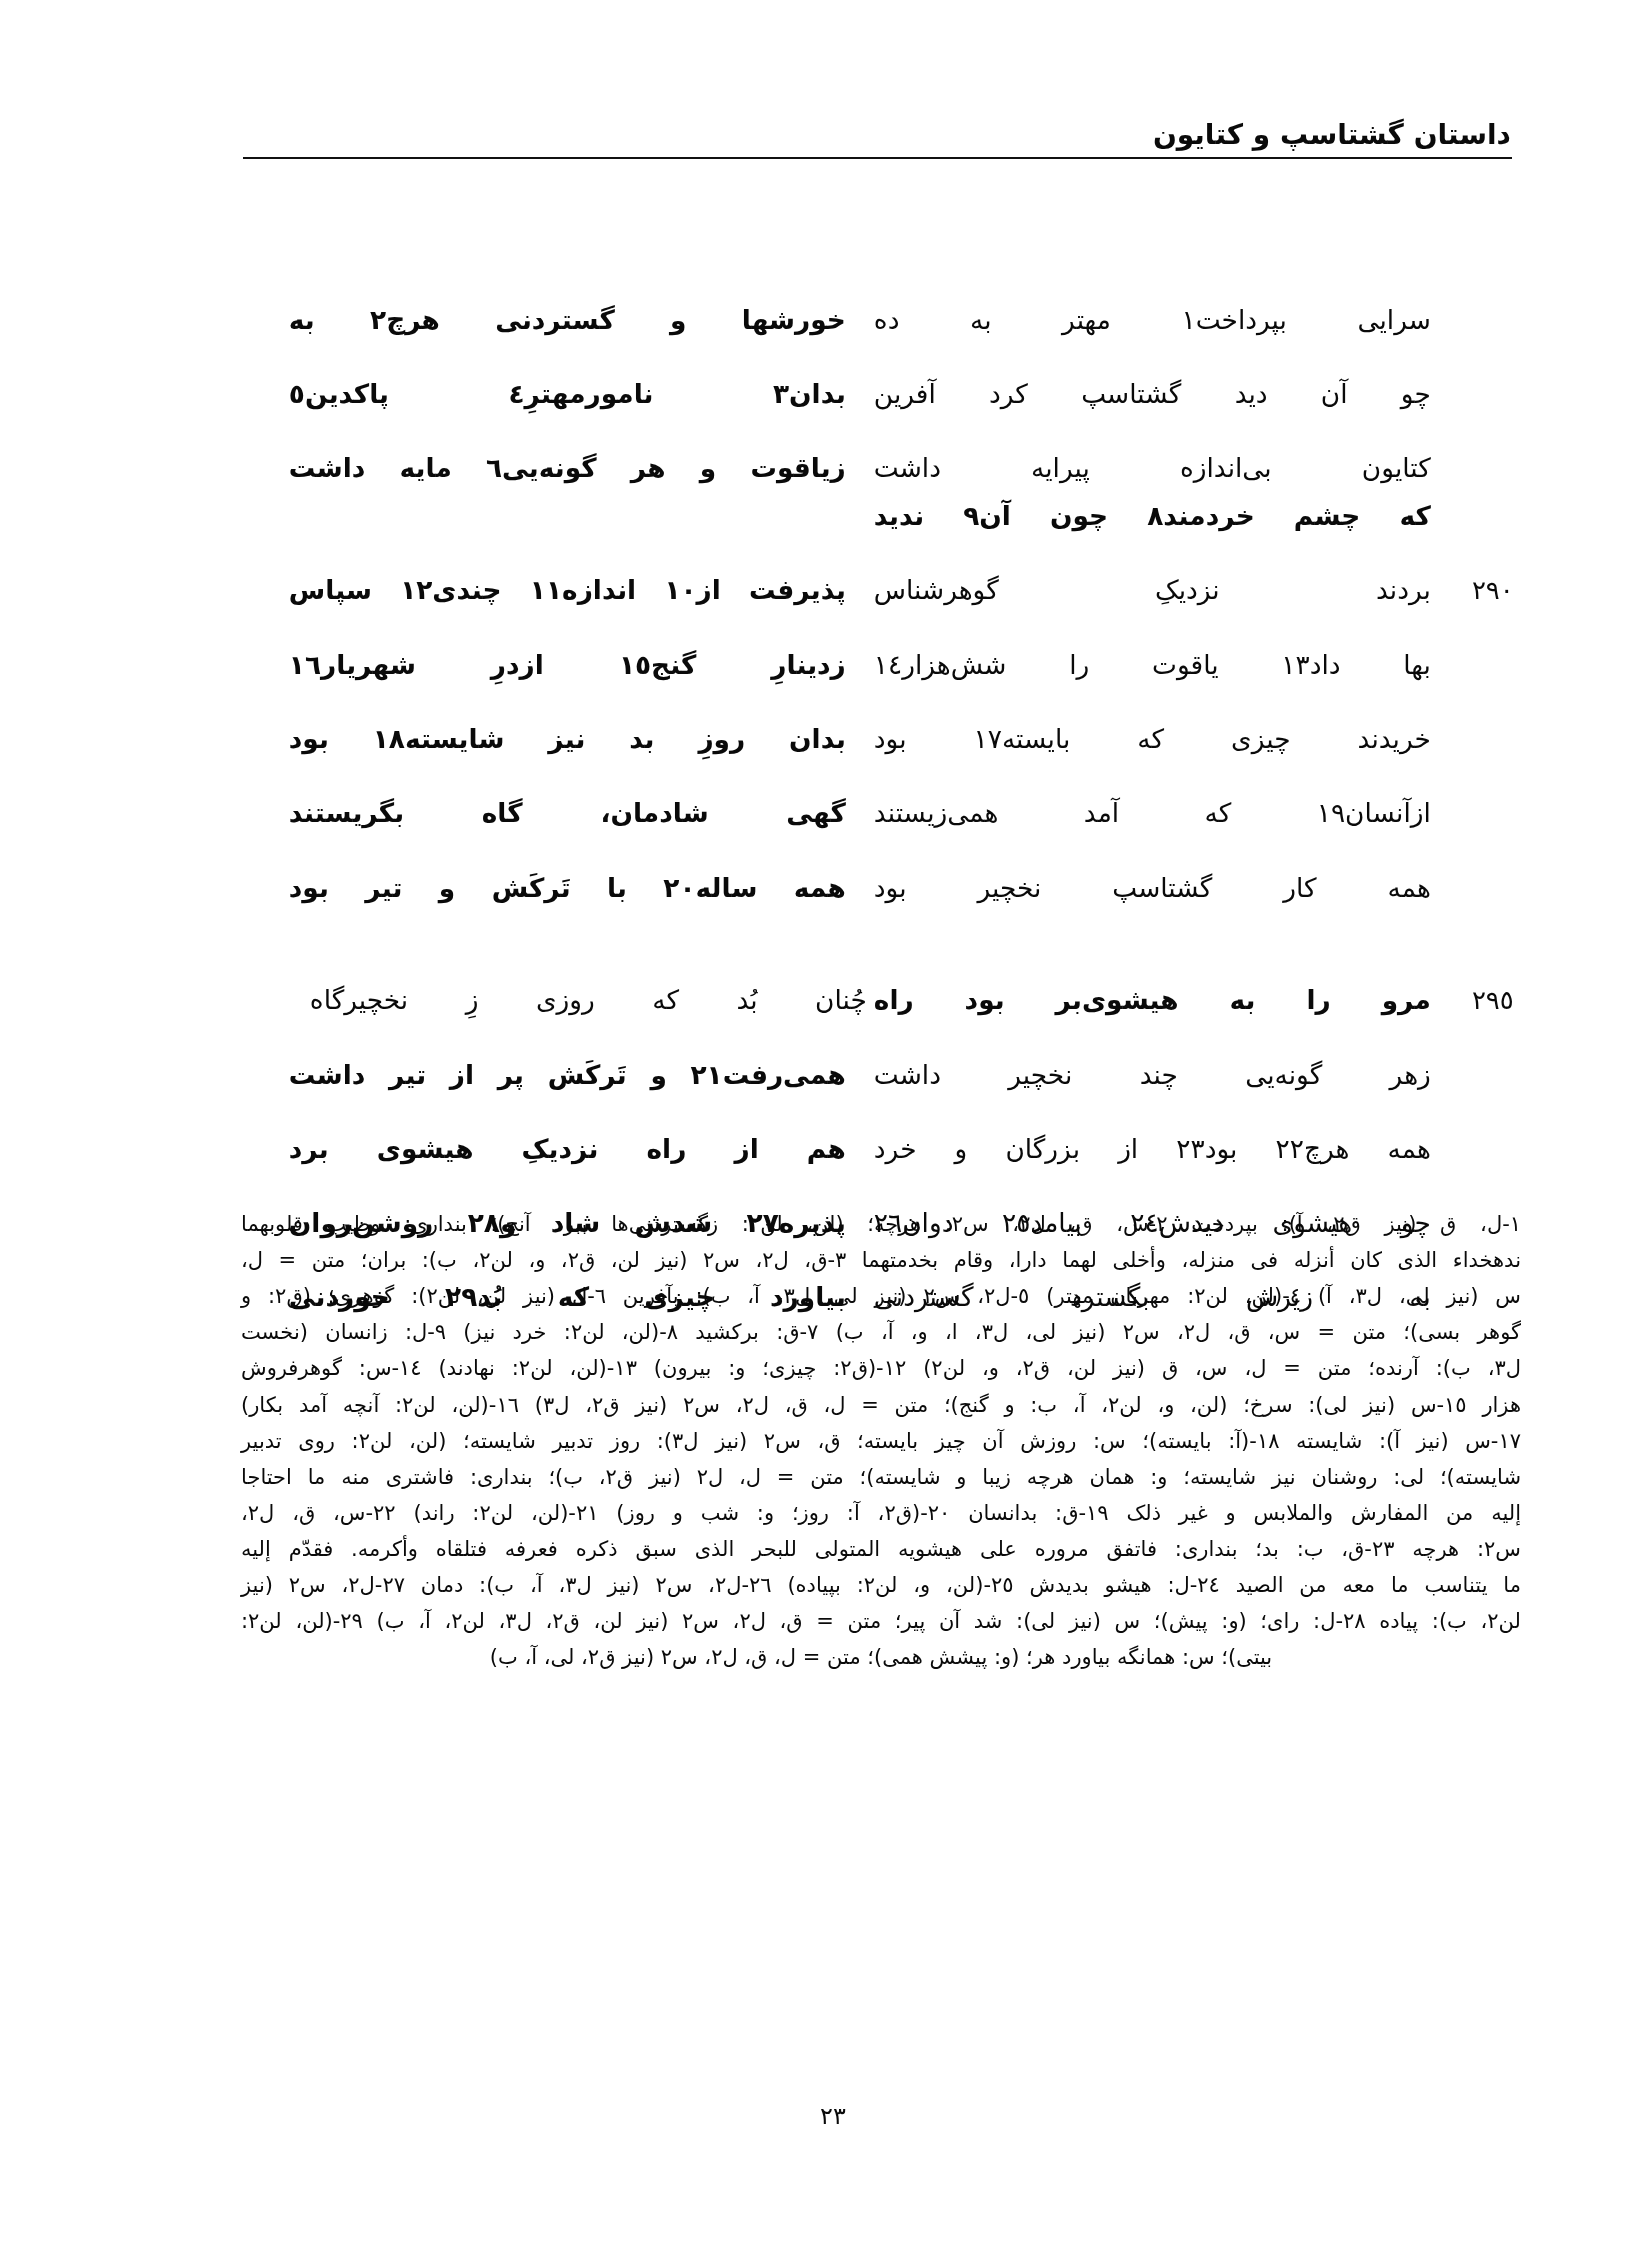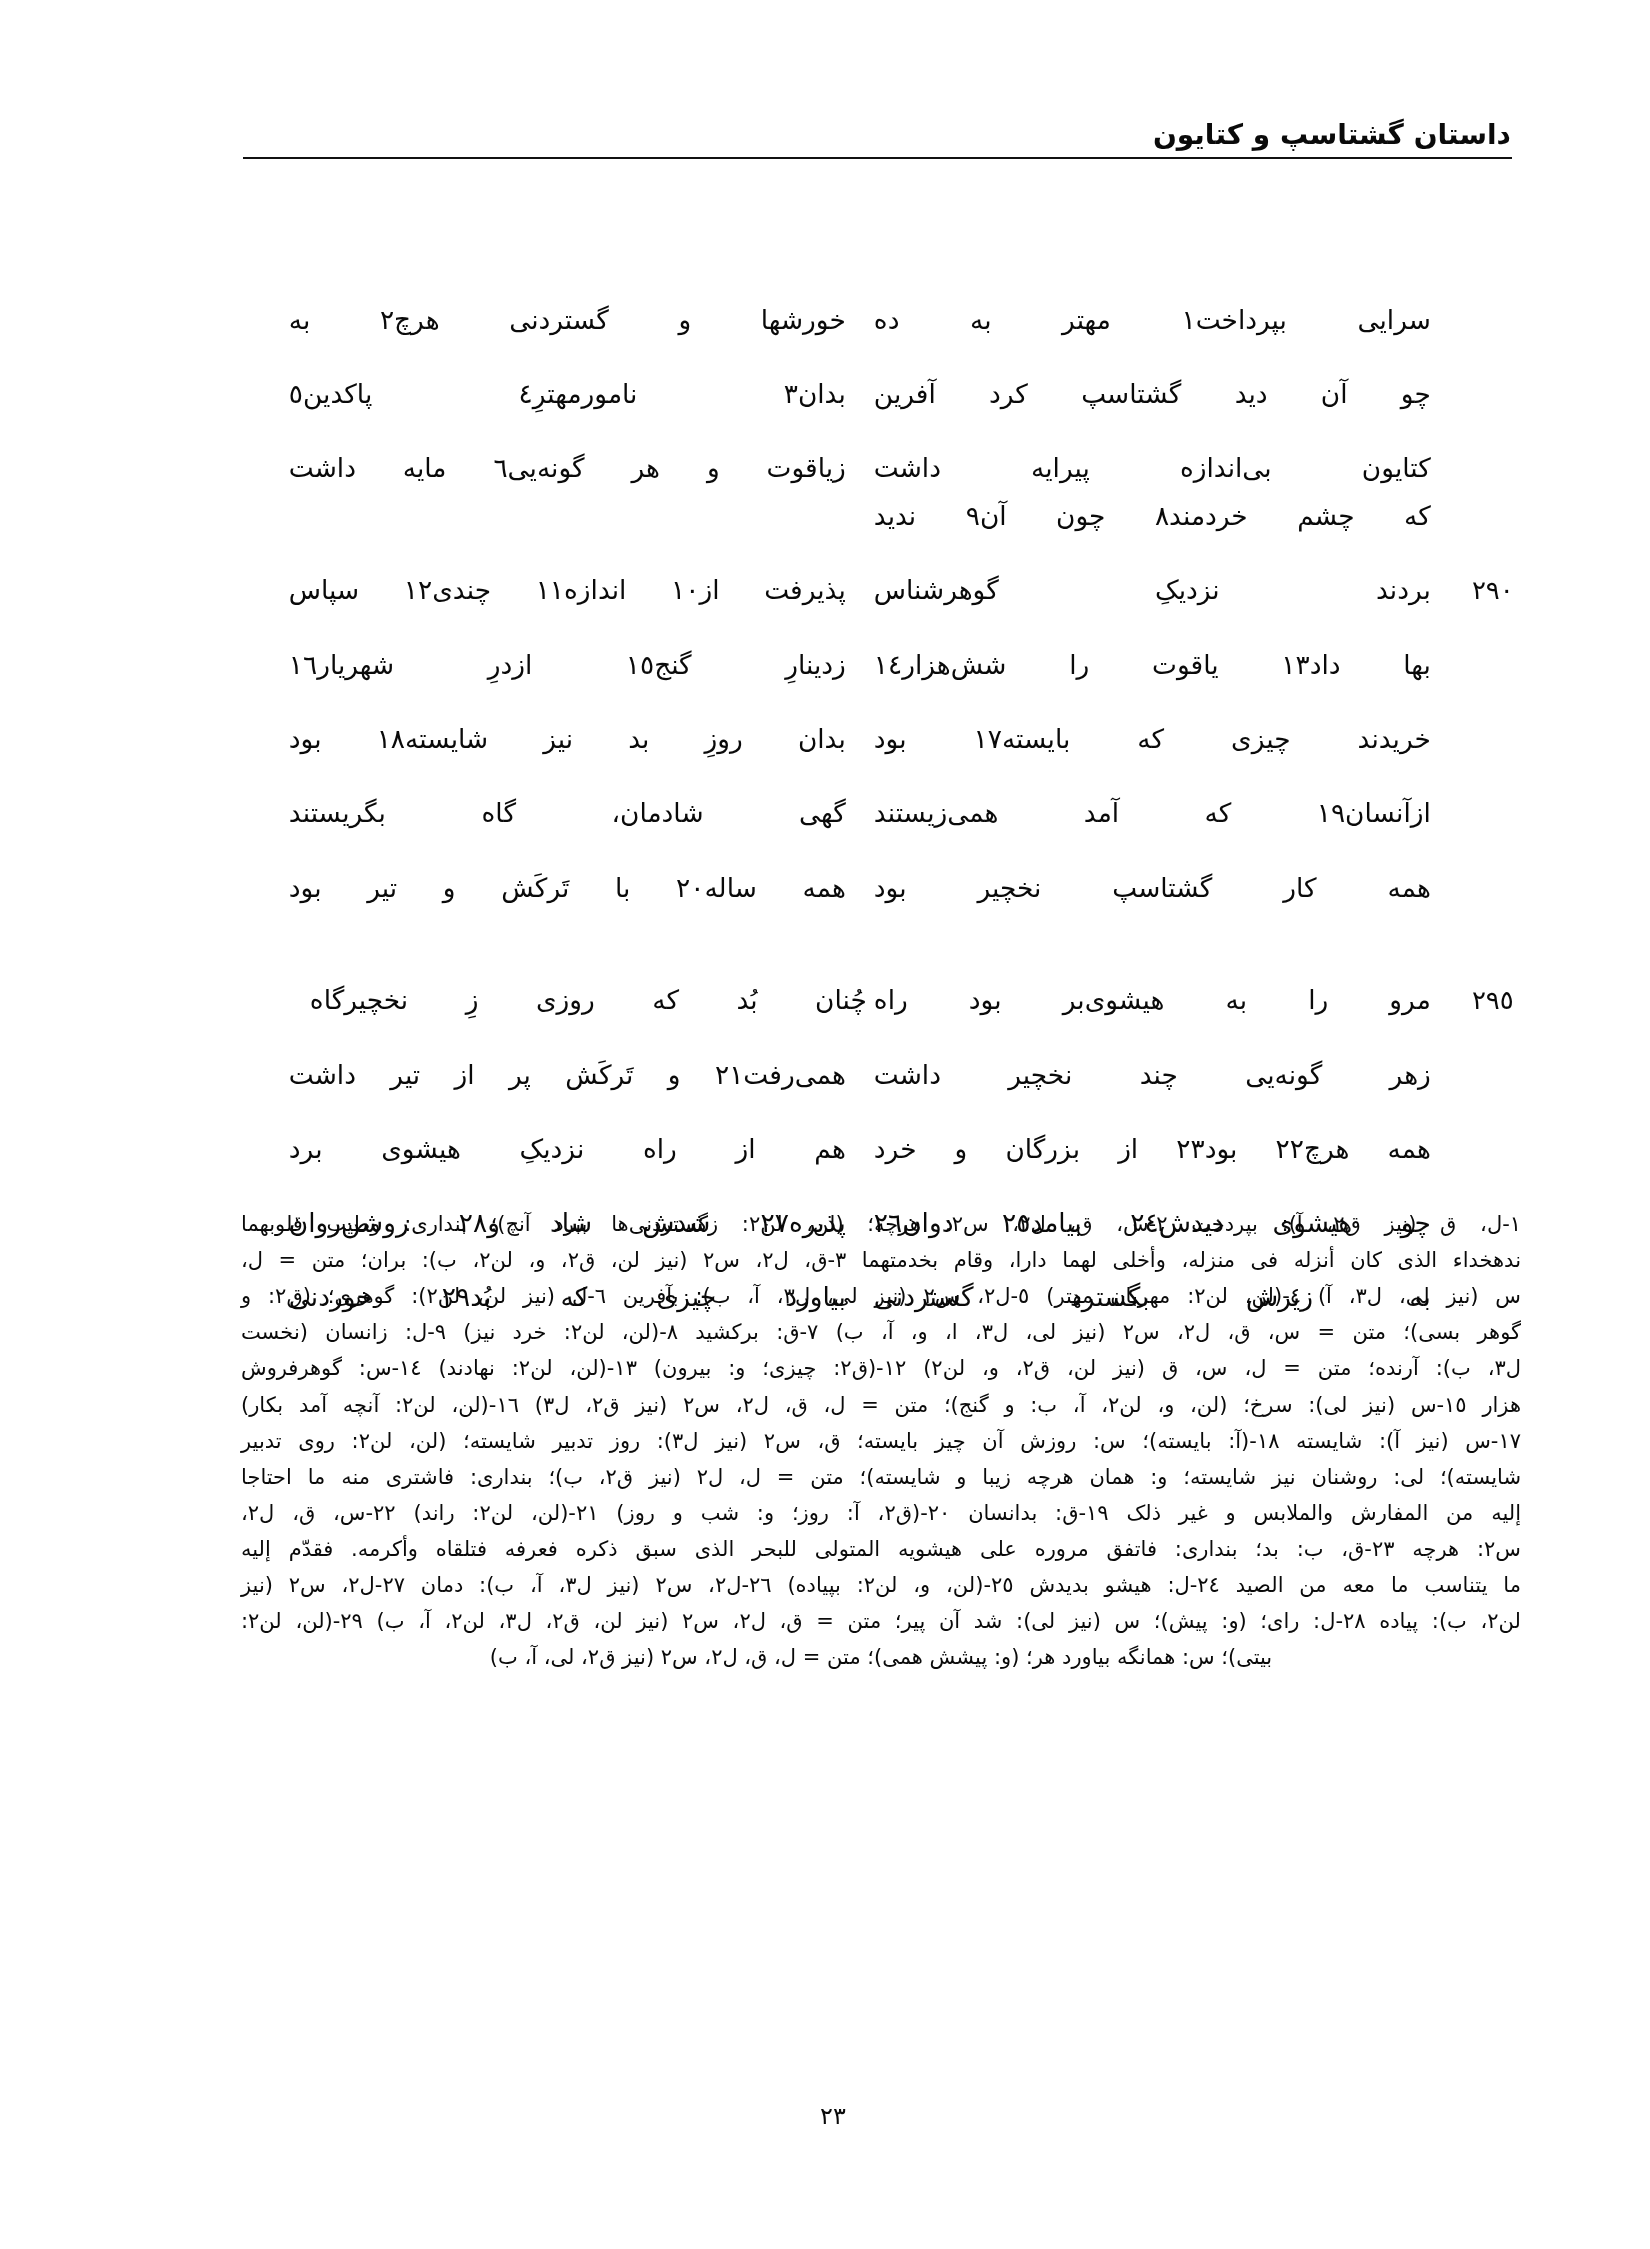--- a/index.html
+++ b/index.html
@@ -74,21 +74,21 @@
     flex: 0 0 557px;
     width: 557px;
     font-size: 26.4px;
     line-height: 43px;
     text-align: justify;
     text-align-last: justify;
     white-space: nowrap;
     overflow: visible;
   }
   .hemistich.m1 { padding-left: 28px; margin-top: 27px; }
-  .hemistich.m2 { padding-left: 7px; }
+  .hemistich.m2 { padding-left: 7px; font-weight: bold; }
 
   
   .apparatus {
     position: absolute;
     top: 1207px;
     right: 129px;
     width: 1280px;
     direction: rtl;
     font-size: 21px;
     line-height: 1.62;

